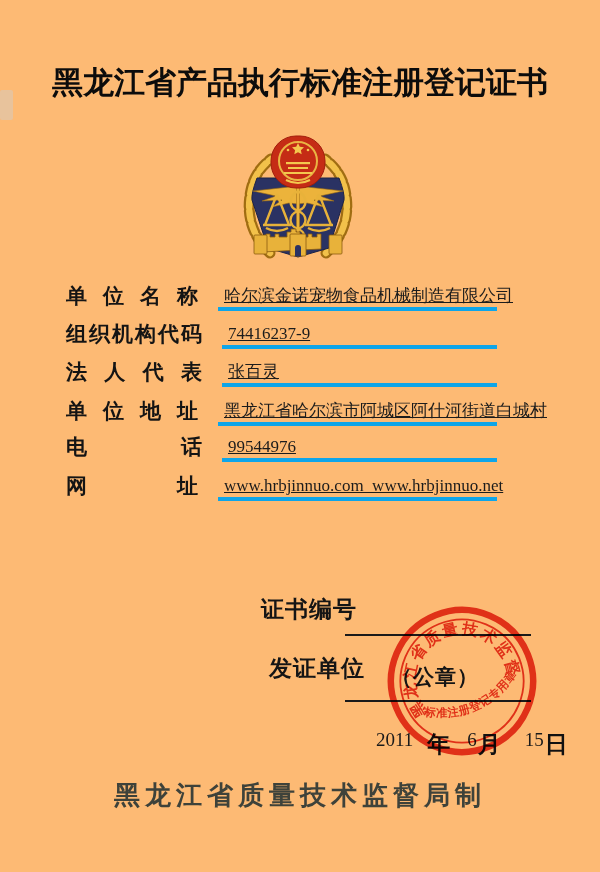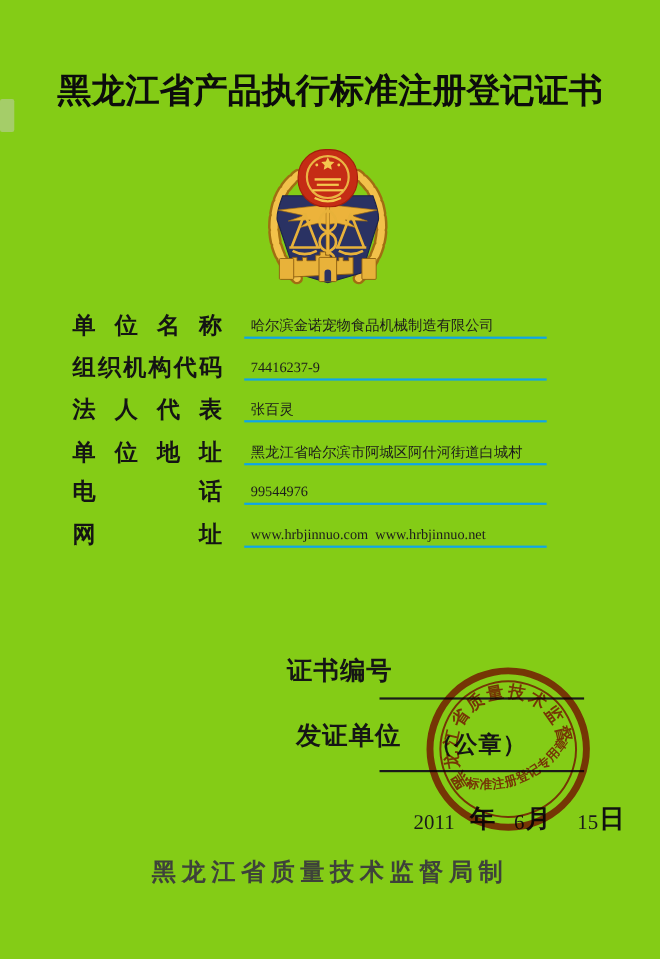--- a/index.html
+++ b/index.html
@@ -1,49 +1,49 @@
 <!DOCTYPE html>
 <html><head>
 <meta charset="utf-8">
 <style>
   html,body{margin:0;padding:0;background:#e8e8e8;}
   .page{
     position:relative;width:600px;height:872px;margin:0 auto;
-    background:#84cc16;overflow:hidden;
+    background:#fdba74;overflow:hidden;
     font-family:"Liberation Serif","DejaVu Serif",serif;color:#111;
   }
   .title{
     position:absolute;top:62px;left:0;width:100%;text-align:center;
     font-size:31px;font-weight:900;letter-spacing:0px;color:#0c0c0c;margin:0;
   }
   .badge{position:absolute;left:240px;top:134px;width:116px;height:129px;}
   .scan-smudge{position:absolute;left:0;top:90px;width:13px;height:30px;background:#cfcfcf;opacity:.45;border-radius:2px;}
   .fields-row{position:absolute;left:66px;width:431px;height:33px;display:flex;align-items:center;}
   .field-label{
     display:block;width:138px;font-size:21px;font-weight:700;color:#141414;
     text-align:justify;text-align-last:justify;padding-bottom:3px;line-height:1.1;white-space:nowrap;
   }
   .field-value{
-    margin-left:20px;width:273px;border-bottom:2px solid #0ea5e9;
-    font-size:13px;color:#1c1c1c;padding:0 0 2px 6px;line-height:1.15;
-    white-space:pre;overflow:visible;
+    margin-left:20px;width:273px;border-bottom:4px solid #0ea5e9;
+    font-size:17px;color:#1c1c1c;padding:0 0 2px 6px;line-height:1.15;
+    white-space:pre;overflow:visible;text-decoration:underline;
   }
   .certno-label,.issuer-label{
     position:absolute;font-size:23px;font-weight:700;letter-spacing:1px;color:#151515;margin:0;
   }
   .issuer-value{position:absolute;left:391px;top:663px;font-size:21px;font-weight:700;letter-spacing:1px;color:#151515;}
   .uline{position:absolute;height:2px;background:#1a1a1a;}
   .seal{position:absolute;left:377px;top:596px;width:170px;height:170px;mix-blend-mode:multiply;opacity:.93;}
-  .date-row{position:absolute;left:376px;top:729px;display:inline-flex;align-items:flex-end;white-space:nowrap;}
+  .date-row{position:absolute;left:376px;top:729px;display:inline-flex;align-items:flex-start;white-space:nowrap;}
   .date-num{font-size:19px;color:#1a1a1a;}
   .date-unit{font-size:23px;font-weight:700;color:#111;}
   .m14{margin-left:14px;} .m17{margin-left:17px;} .m9{margin-left:24px;} .m1{margin-left:1px;}
   .footer{
     position:absolute;top:778px;left:0;width:100%;text-align:center;margin:0;
-    font-size:22px;font-weight:600;letter-spacing:5px;color:#3e423a;
+    font-size:26px;font-weight:600;letter-spacing:5px;color:#3e423a;
   }
 </style>
 </head>
 <body>
 
 <div class="page">
 
   <div class="scan-smudge"></div>
 
   <h1 class="title">黑龙江省产品执行标准注册登记证书</h1>

